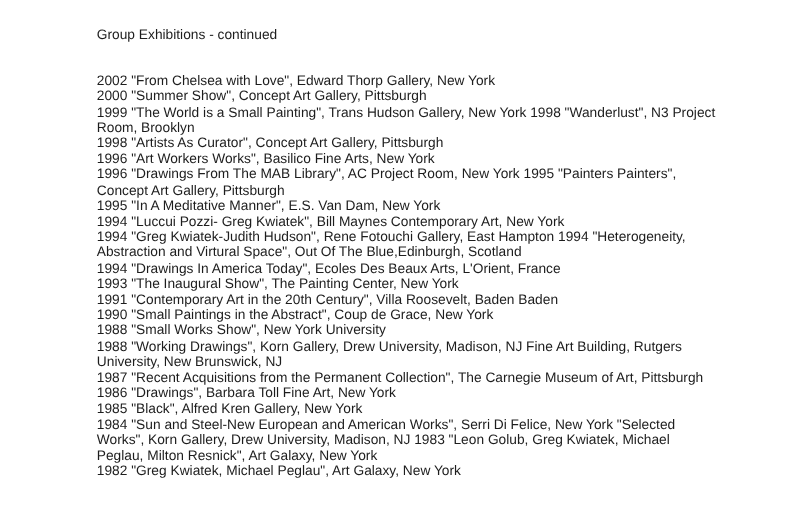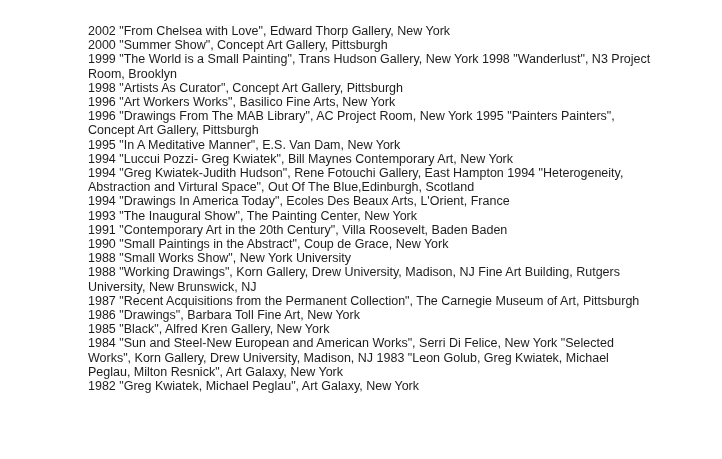--- a/index.html
+++ b/index.html
@@ -41,20 +41,21 @@
     font-size: 12.5px;
     line-height: 14.2px;
     margin: 0;
   }
 </style>
 </head>
 <body>
 
 <div class="page">
   <div class="doc-content">
+    <div class="doc-heading">Group Exhibitions - continued</div>
     <div class="entries">
 
         <p class="entry">2002 "From Chelsea with Love", Edward Thorp Gallery, New York</p>
 
         <p class="entry">2000 "Summer Show", Concept Art Gallery, Pittsburgh</p>
 
         <p class="entry">1999 "The World is a Small Painting", Trans Hudson Gallery, New York 1998 "Wanderlust", N3 Project Room, Brooklyn</p>
 
         <p class="entry">1998 "Artists As Curator", Concept Art Gallery, Pittsburgh</p>
 

